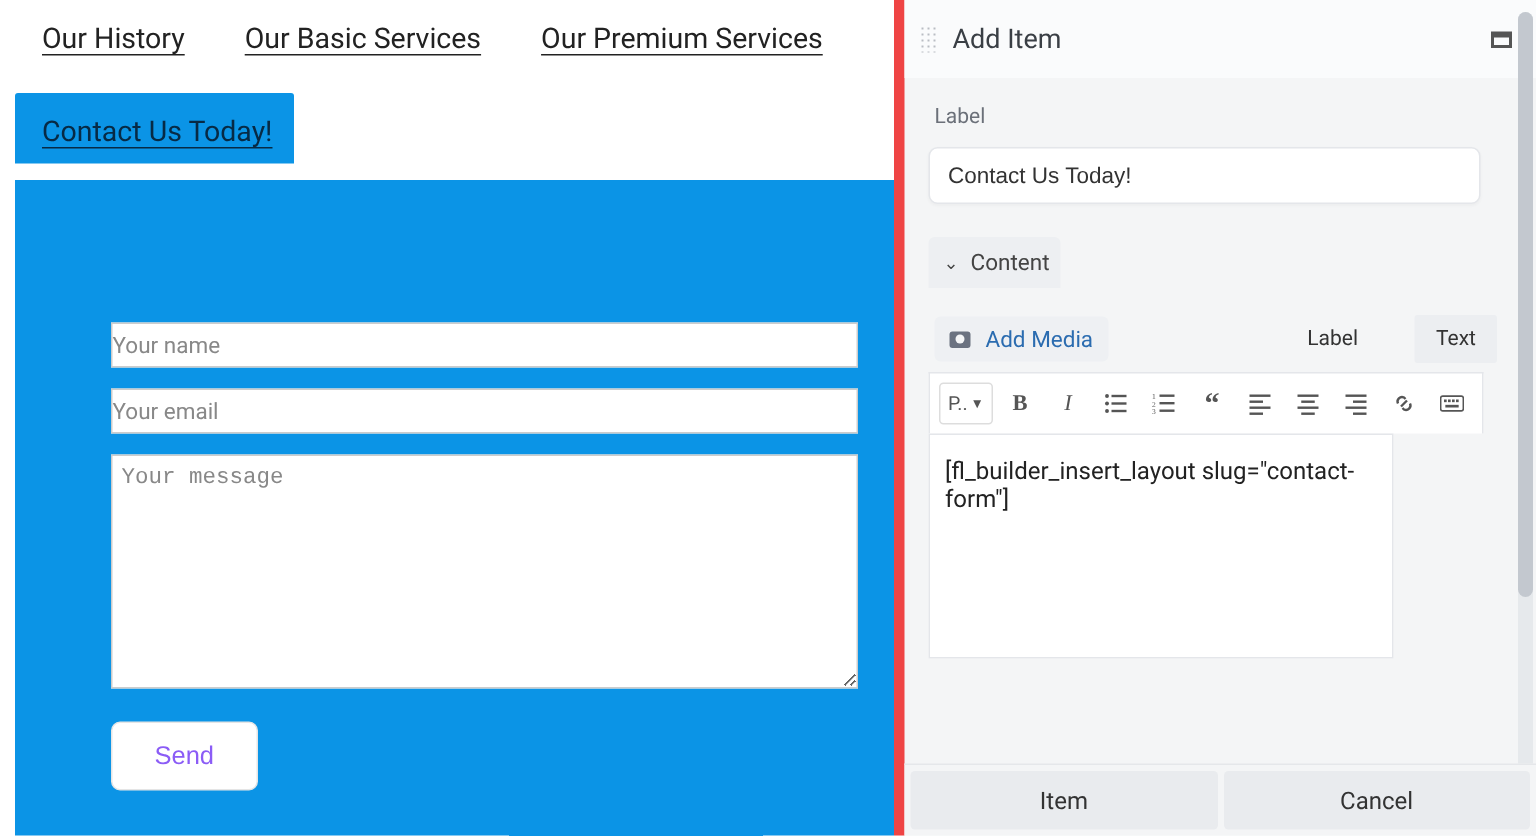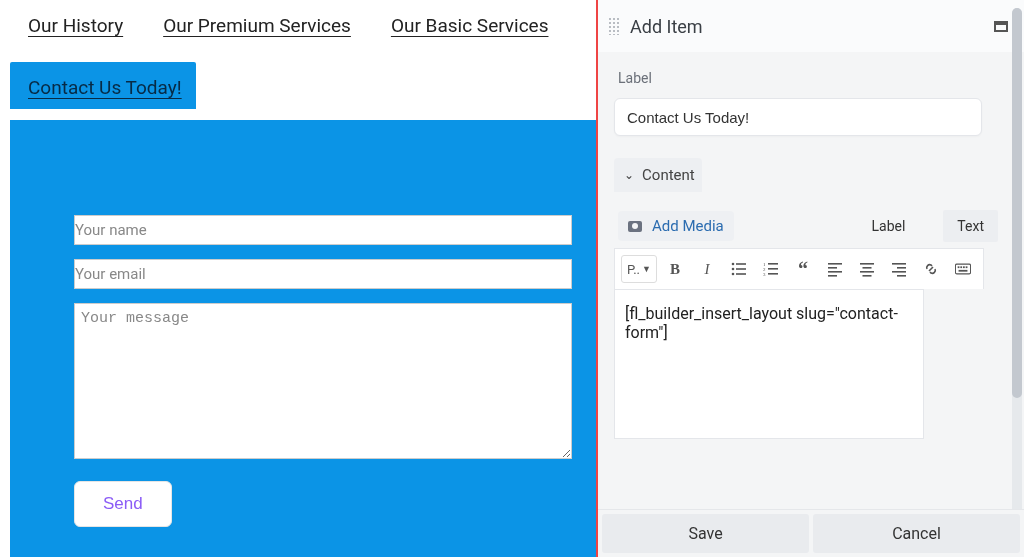--- a/index.html
+++ b/index.html
@@ -36,21 +36,21 @@
     resize: both; display: block; margin-bottom: 22px;
   }
   .send-btn {
     background: #fff; border: 1px solid #e5e5e5; border-radius: 6px;
     padding: 12px 28px; font-size: 17px; color: #8b5cf6; cursor: pointer;
   }
 
   
   .editor-panel {
     position: absolute; right: 0; top: 0; width: 428px; height: 557px;
-    background: #f4f5f6; border-left: 2px solid #ef4444;
+    background: #f4f5f6; border-left: 7px solid #ef4444;
   }
   .panel-header {
     height: 52px; display: flex; align-items: center; padding: 0 16px 0 10px;
     justify-content: space-between; background: #fafbfc;
   }
   .drag-grip {
     width: 12px; height: 18px;
     background-image: radial-gradient(#b9bdc3 1px, transparent 1px);
     background-size: 4px 4px; margin-right: 10px;
   }
@@ -124,22 +124,22 @@
   .foot-btn + .foot-btn { margin-left: 0; }
 
   ::placeholder { color: #888; }
 </style>
 </head>
 <body>
 
 <div class="preview-area">
   <div class="tabs-row">
     <span class="tab-link">Our History</span>
+    <span class="tab-link">Our Basic Services</span>
     <span class="tab-link">Our Premium Services</span>
-    <span class="tab-link">Our Basic Services</span>
   </div>
   <div class="tab-active-wrap">
     <span class="tab-link">Contact Us Today!</span>
   </div>
 
   <div class="blue-panel">
     <div class="form-inner">
       <input class="form-input" placeholder="Your name" style="">
       <input class="form-input" placeholder="Your email" style="">
       <textarea class="form-textarea" placeholder="Your message" style=""></textarea>
@@ -248,16 +248,16 @@
             <rect x="12" y="3" width="2" height="2" fill="#555"></rect>
             <rect x="4" y="7" width="10" height="2" fill="#555"></rect>
           </svg>
       </div>
     </div>
 
     <div class="editor-content">[fl_builder_insert_layout slug="contact-form"]</div>
   </div>
 
   <div class="panel-footer">
-    <div class="foot-btn">Save</div>
+    <div class="foot-btn">Item</div>
     <div class="foot-btn">Cancel</div>
   </div>
 </div>
 
 </body></html>

